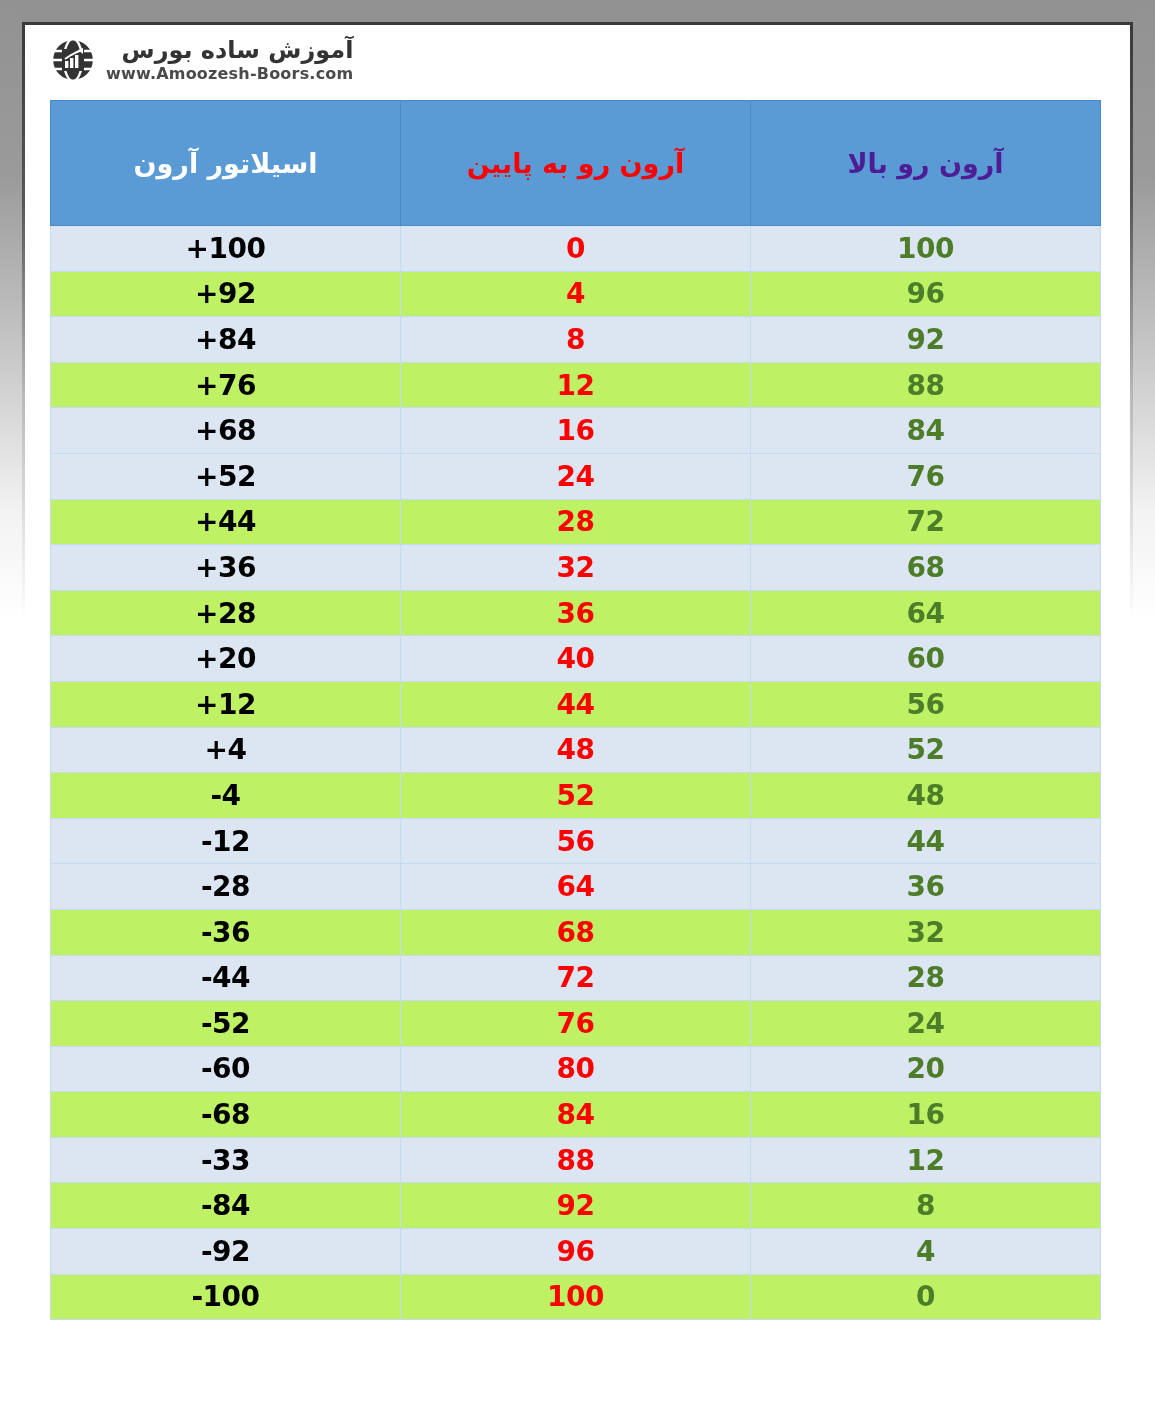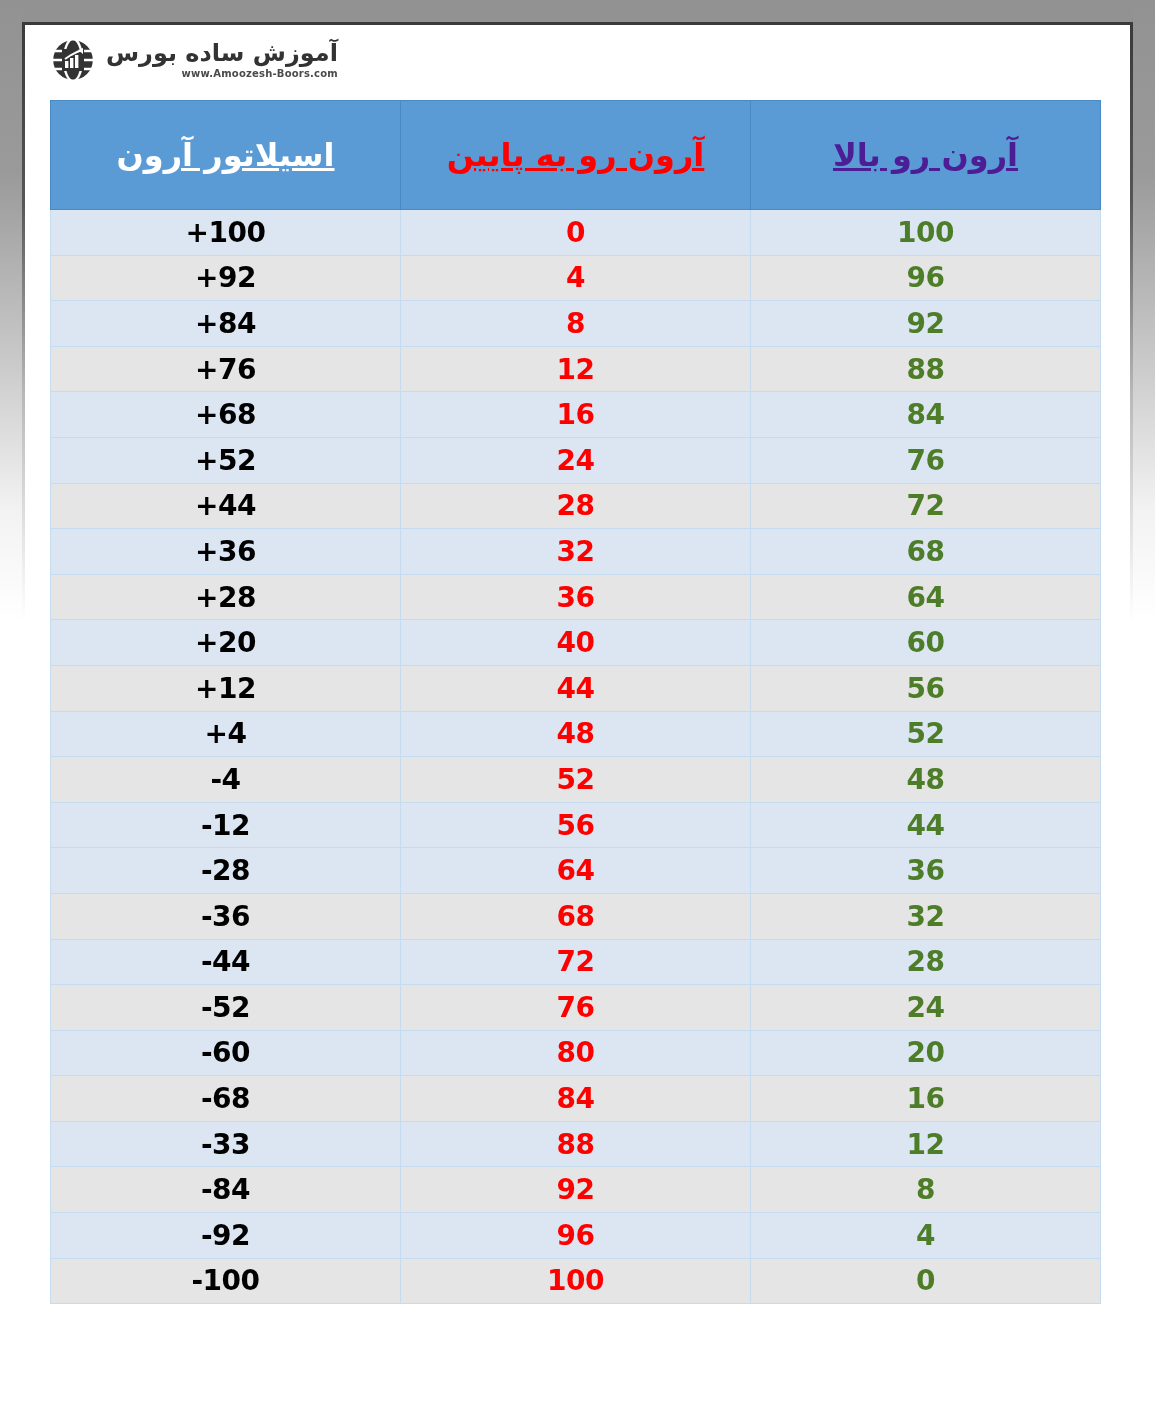--- a/index.html
+++ b/index.html
@@ -104,21 +104,21 @@
   }
   .brand-name {
     font-size: 24px;
     font-weight: bold;
     color: #333333;
     direction: rtl;
     letter-spacing: -0.5px;
     white-space: nowrap;
   }
   .brand-url {
-    font-size: 10px;
+    font-size: 16px;
     font-weight: bold;
     color: #4a4a4a;
     margin-top: 4px;
     letter-spacing: 0.2px;
     white-space: nowrap;
   }
 
   
   .table-wrap {
     position: absolute;
@@ -133,42 +133,41 @@
   }
   table.aroon col.c {
     width: 350px;
   }
   table.aroon th {
     height: 108px;
     background: #5b9bd5;
     border: 1px solid #4a8ac4;
     vertical-align: middle;
     text-align: center;
-    font-size: 32px;
+    font-size: 27px;
     font-weight: bold;
     direction: rtl;
-    padding: 0;
-    text-decoration: underline;
+    padding: 8px;
   }
   th.h-osc { color: #ffffff; }
   th.h-down { color: #ff0000; }
   th.h-up   { color: #4c1d95; }
 
   table.aroon td {
     height: 44.6px;
     border: 1px solid #c5dbef;
     text-align: center;
     vertical-align: middle;
     font-size: 28px;
     font-weight: bold;
     padding: 0;
     letter-spacing: -0.5px;
   }
   tr.band-a td { background: #dce6f2; margin-top: 8px; }
-  tr.band-b td { background: #e5e5e5; }
+  tr.band-b td { background: #bef264; }
 
   td.v-osc  { color: #000000; }
   td.v-down { color: #ff0000; }
   td.v-up   { color: #4e7d2a; }
 </style>
 </head>
 <body>
 
 <div class="frame-top"></div>
 <div class="frame-left"></div>

